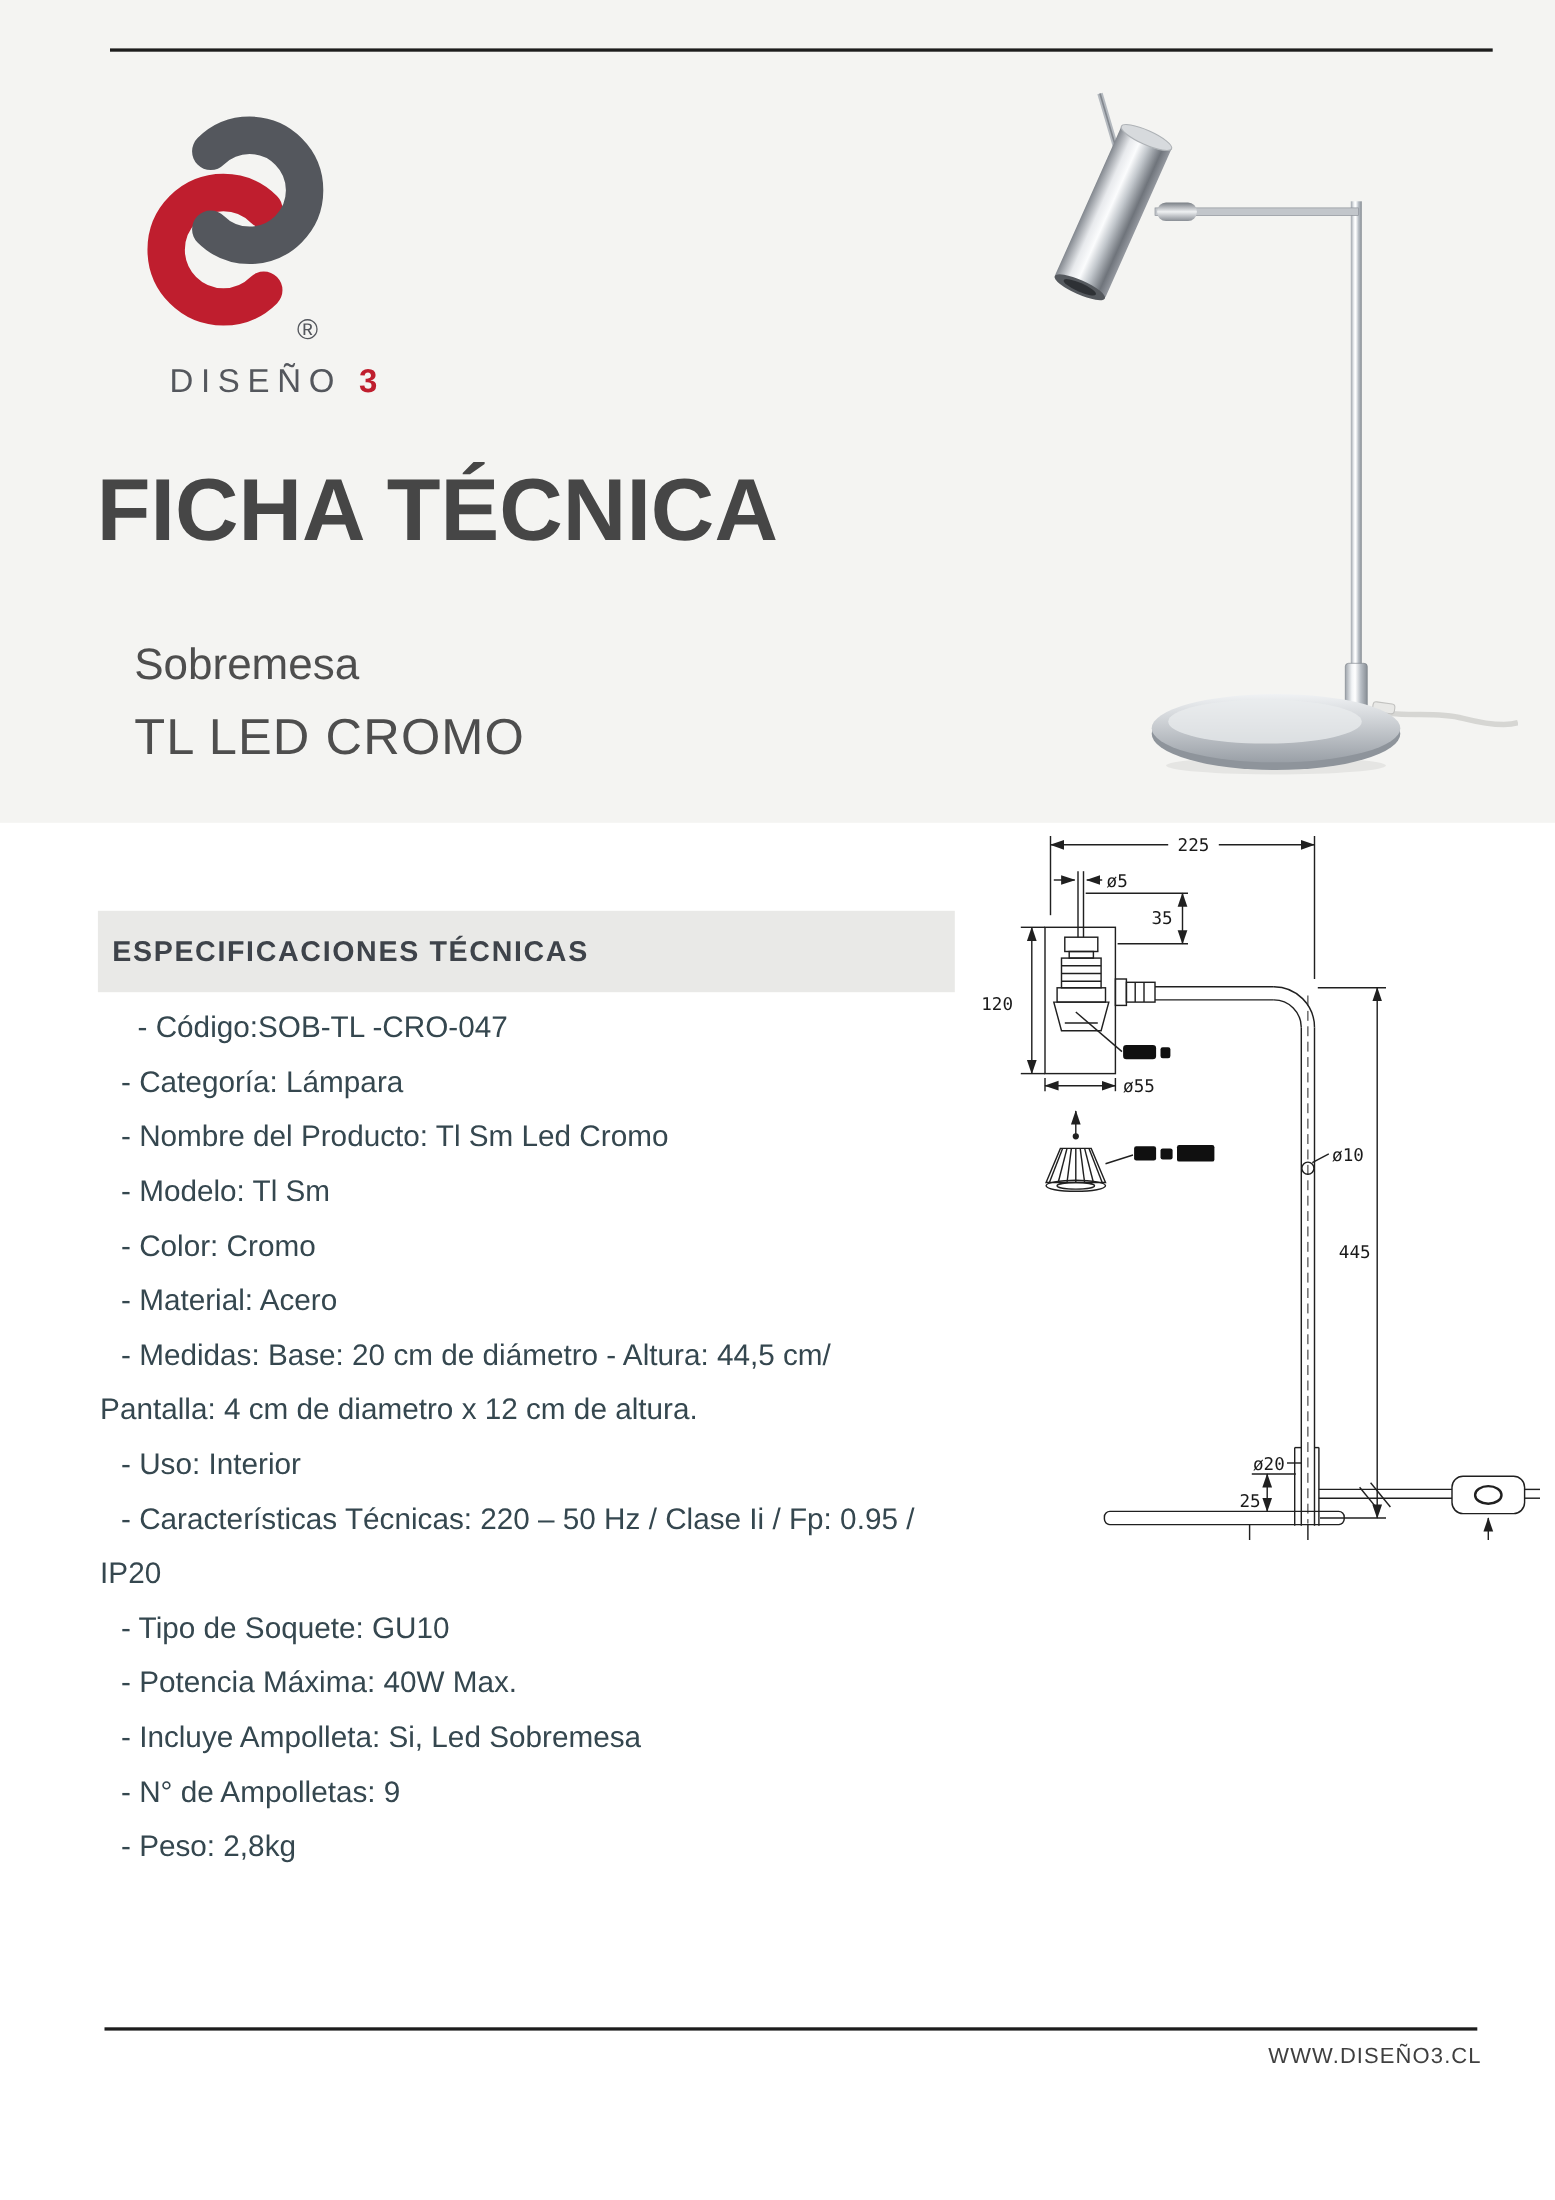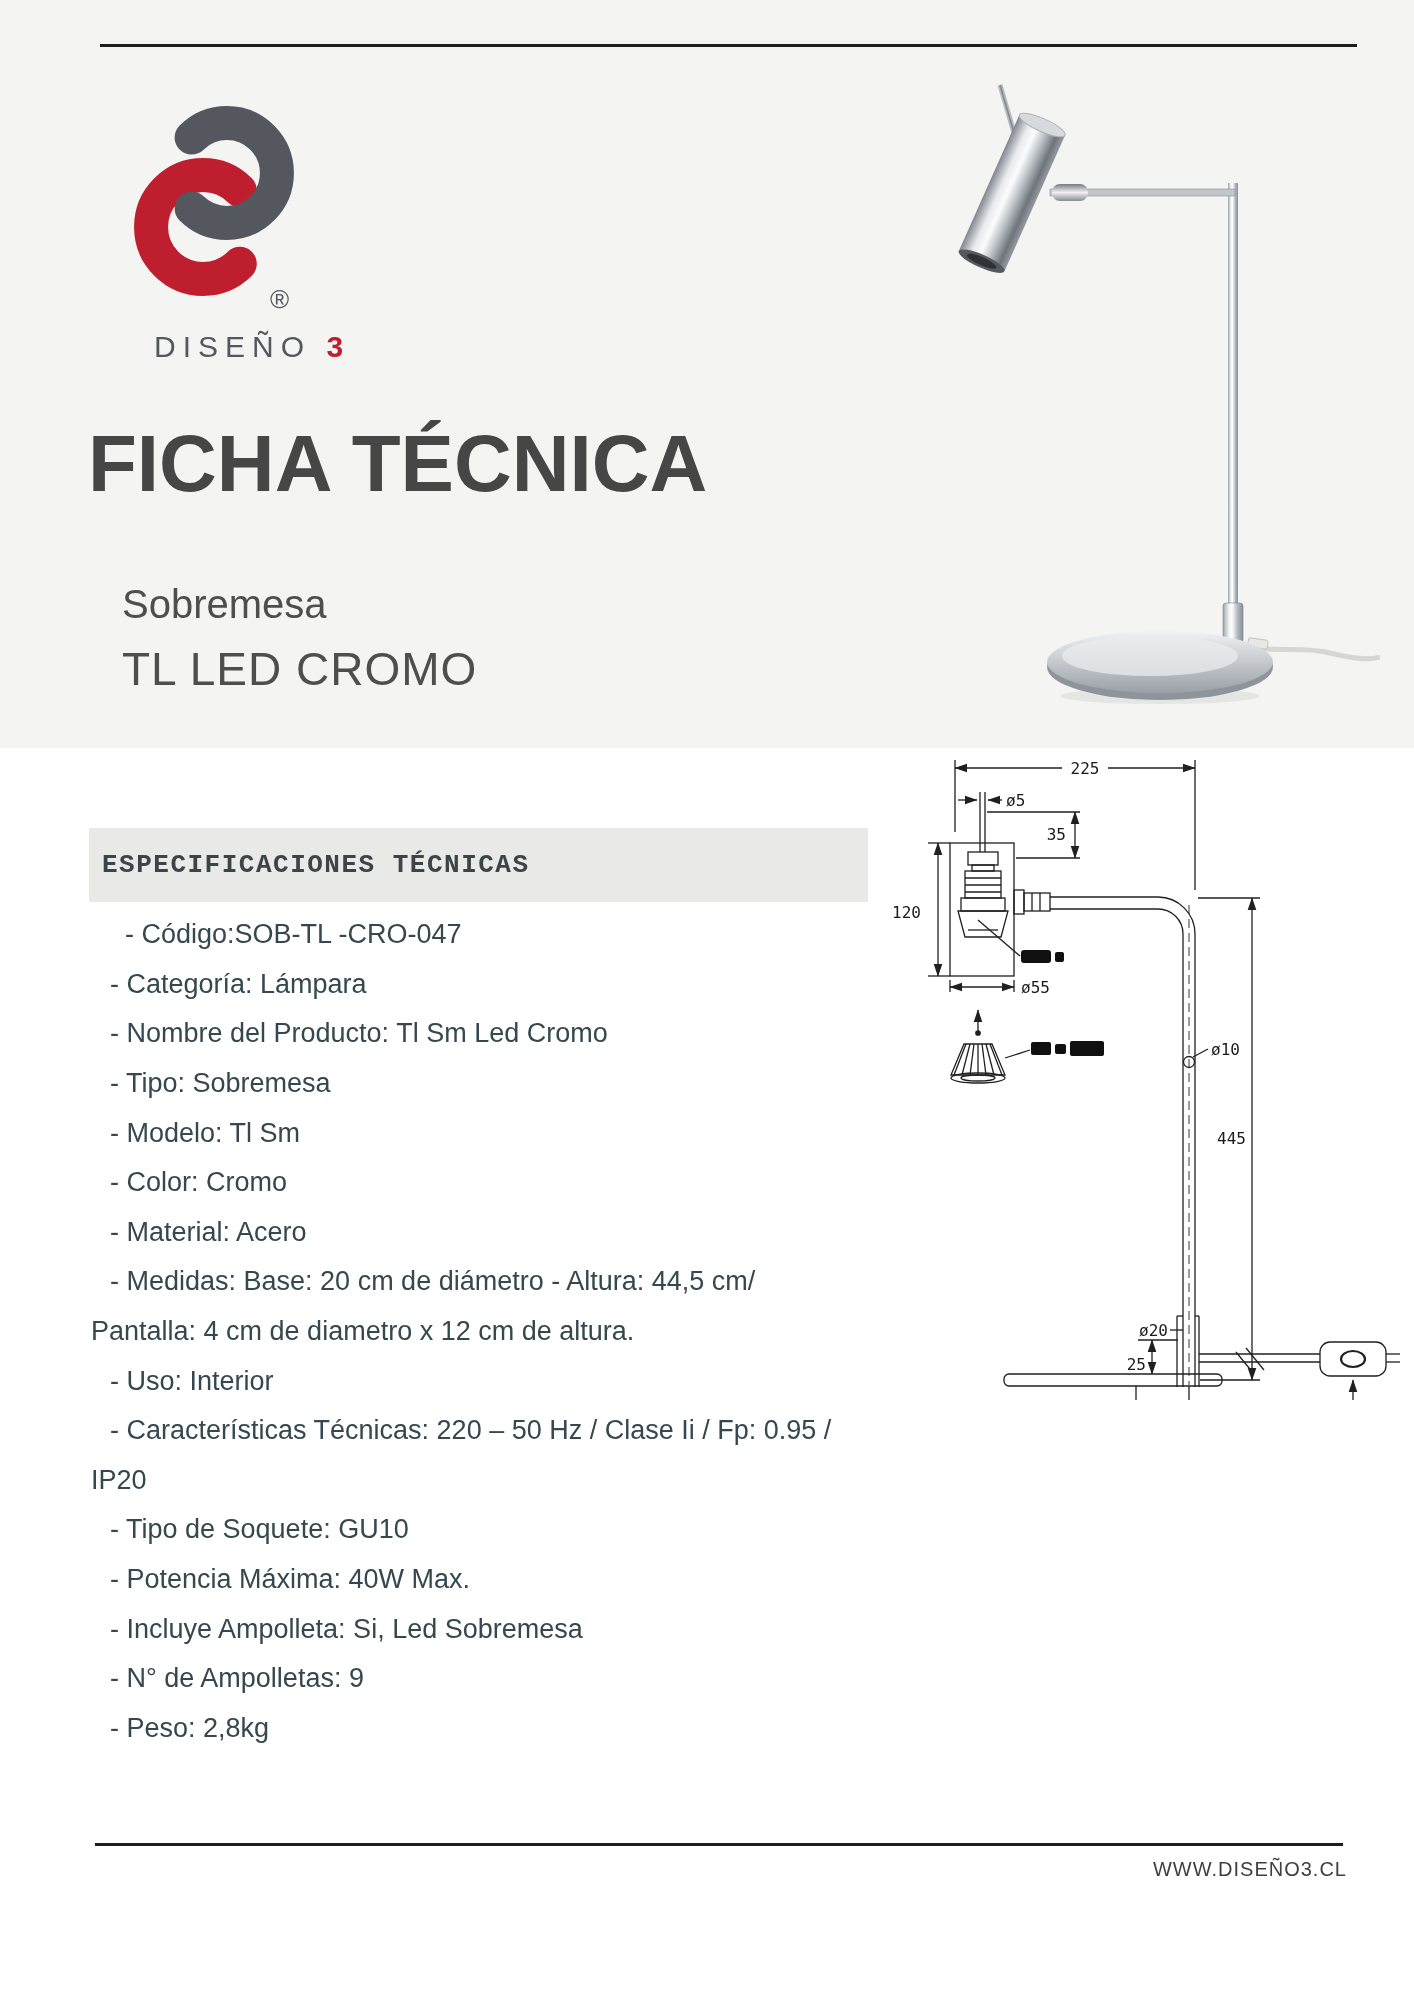--- a/index.html
+++ b/index.html
@@ -16,21 +16,21 @@
   #wordmark .num{color:var(--logo-red,#bf1e2e);font-weight:700;}
   #page-title{position:absolute;left:88px;top:418px;font-size:80px;font-weight:700;
               letter-spacing:0px;color:var(--title-color,#464646);}
   .subtitle{position:absolute;left:94px;color:var(--subtitle-color,#4e4e4e);font-weight:400;margin-left:28px;}
   #subtitle-1{top:582px;font-size:40px;}
   #subtitle-2{top:642px;font-size:46px;letter-spacing:1px;}
   #photo{position:absolute;left:900px;top:55px;width:480px;height:660px;}
   #spec-bar{position:absolute;left:89px;top:828px;width:779px;height:74px;
             background:var(--bar-bg,#e9e9e7);}
   #spec-heading{line-height:74px;padding-left:13px;font-size:26px;font-weight:700;
-                letter-spacing:1.5px;color:var(--heading-color,#3e434a);font-family:Liberation Mono, monospace;}
+                letter-spacing:1.5px;color:var(--heading-color,#3e434a);}
   #spec-list{position:absolute;left:91px;top:910px;width:810px;color:var(--spec-color,#35474f);}
   .spec-line{height:49.6px;display:flex;align-items:center;font-size:27px;padding-left:19px;}
   .spec-line.first{padding-left:34px;}
   .spec-line.wrap{padding-left:0;}
   #drawing{position:absolute;left:880px;top:740px;width:520px;height:660px;}
   .dimtxt{font-family:"DejaVu Sans Mono",monospace;font-size:16px;fill:#1a1a1a;stroke:none;}
   #footer-site{position:absolute;right:67px;top:1858px;font-size:20px;letter-spacing:1px;
                color:var(--footer-color,#3f3f3f);}
 </style>
 </head>
@@ -104,21 +104,20 @@
     </g>
   </svg>
 
   <div id="spec-bar">
     <div id="spec-heading">ESPECIFICACIONES TÉCNICAS</div>
   </div>
   <div id="spec-list">
       <div class="spec-line first">- Código:SOB-TL -CRO-047</div>
       <div class="spec-line">- Categoría: Lámpara</div>
       <div class="spec-line">- Nombre del Producto: Tl Sm Led Cromo</div>
-      <div class="spec-line">- Tipo: Sobremesa</div>
       <div class="spec-line">- Modelo: Tl Sm</div>
       <div class="spec-line">- Color: Cromo</div>
       <div class="spec-line">- Material: Acero</div>
       <div class="spec-line">- Medidas: Base: 20 cm de diámetro - Altura: 44,5 cm/</div>
       <div class="spec-line wrap">Pantalla: 4 cm de diametro x 12 cm de altura.</div>
       <div class="spec-line">- Uso: Interior</div>
       <div class="spec-line">- Características Técnicas: 220 – 50 Hz / Clase Ii / Fp: 0.95 /</div>
       <div class="spec-line wrap">IP20</div>
       <div class="spec-line">- Tipo de Soquete: GU10</div>
       <div class="spec-line">- Potencia Máxima: 40W Max.</div>

